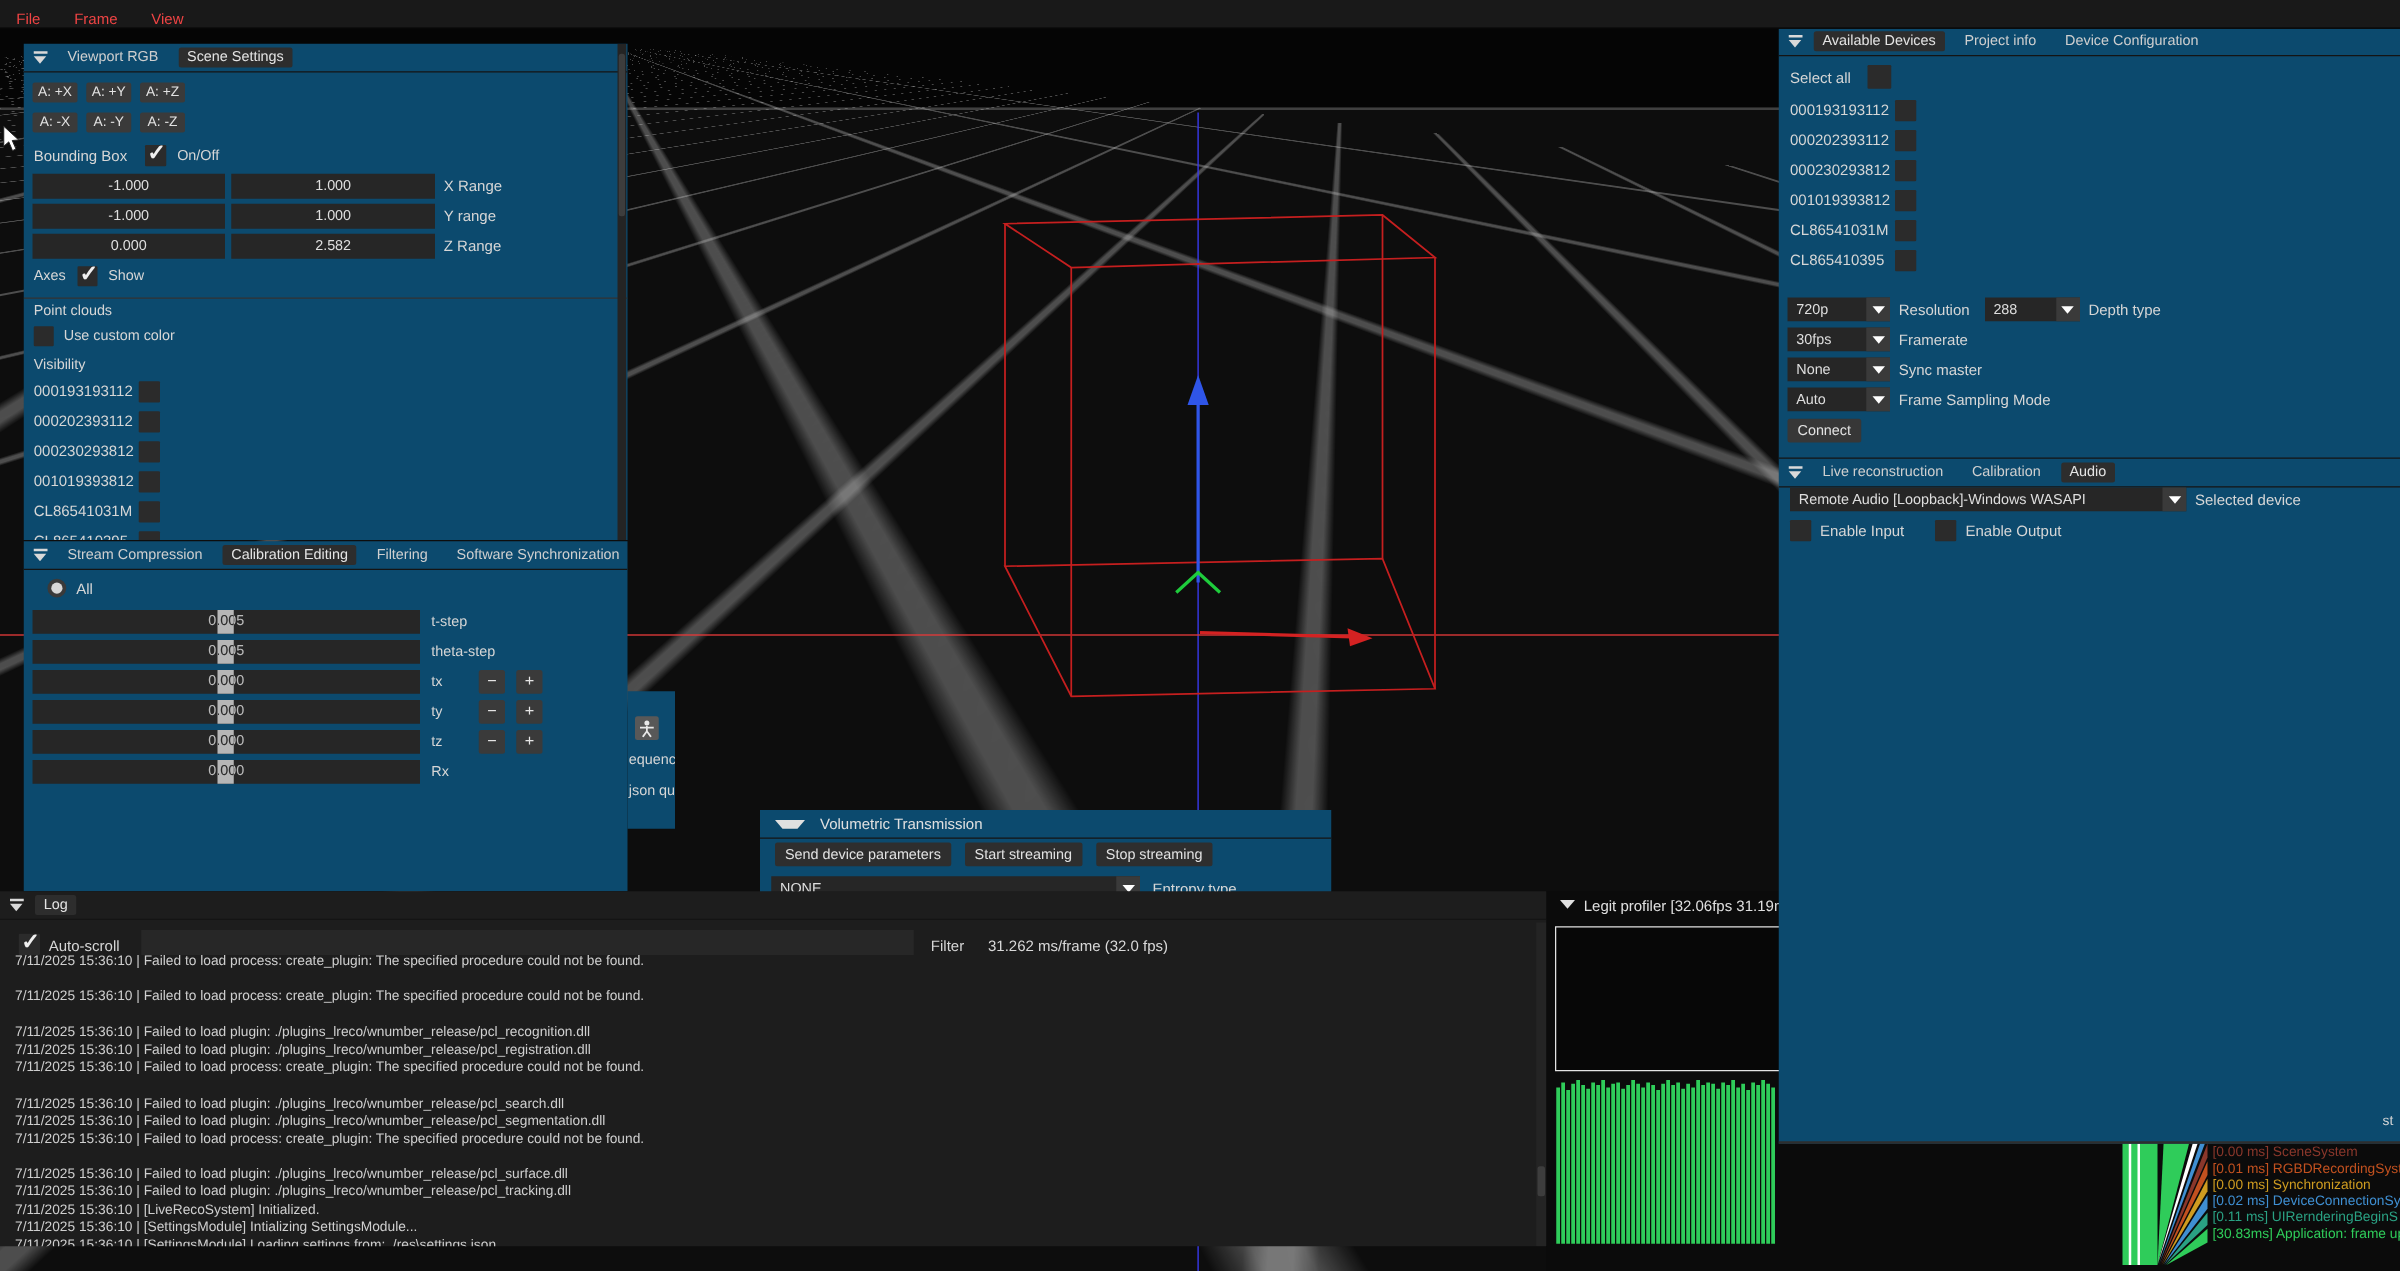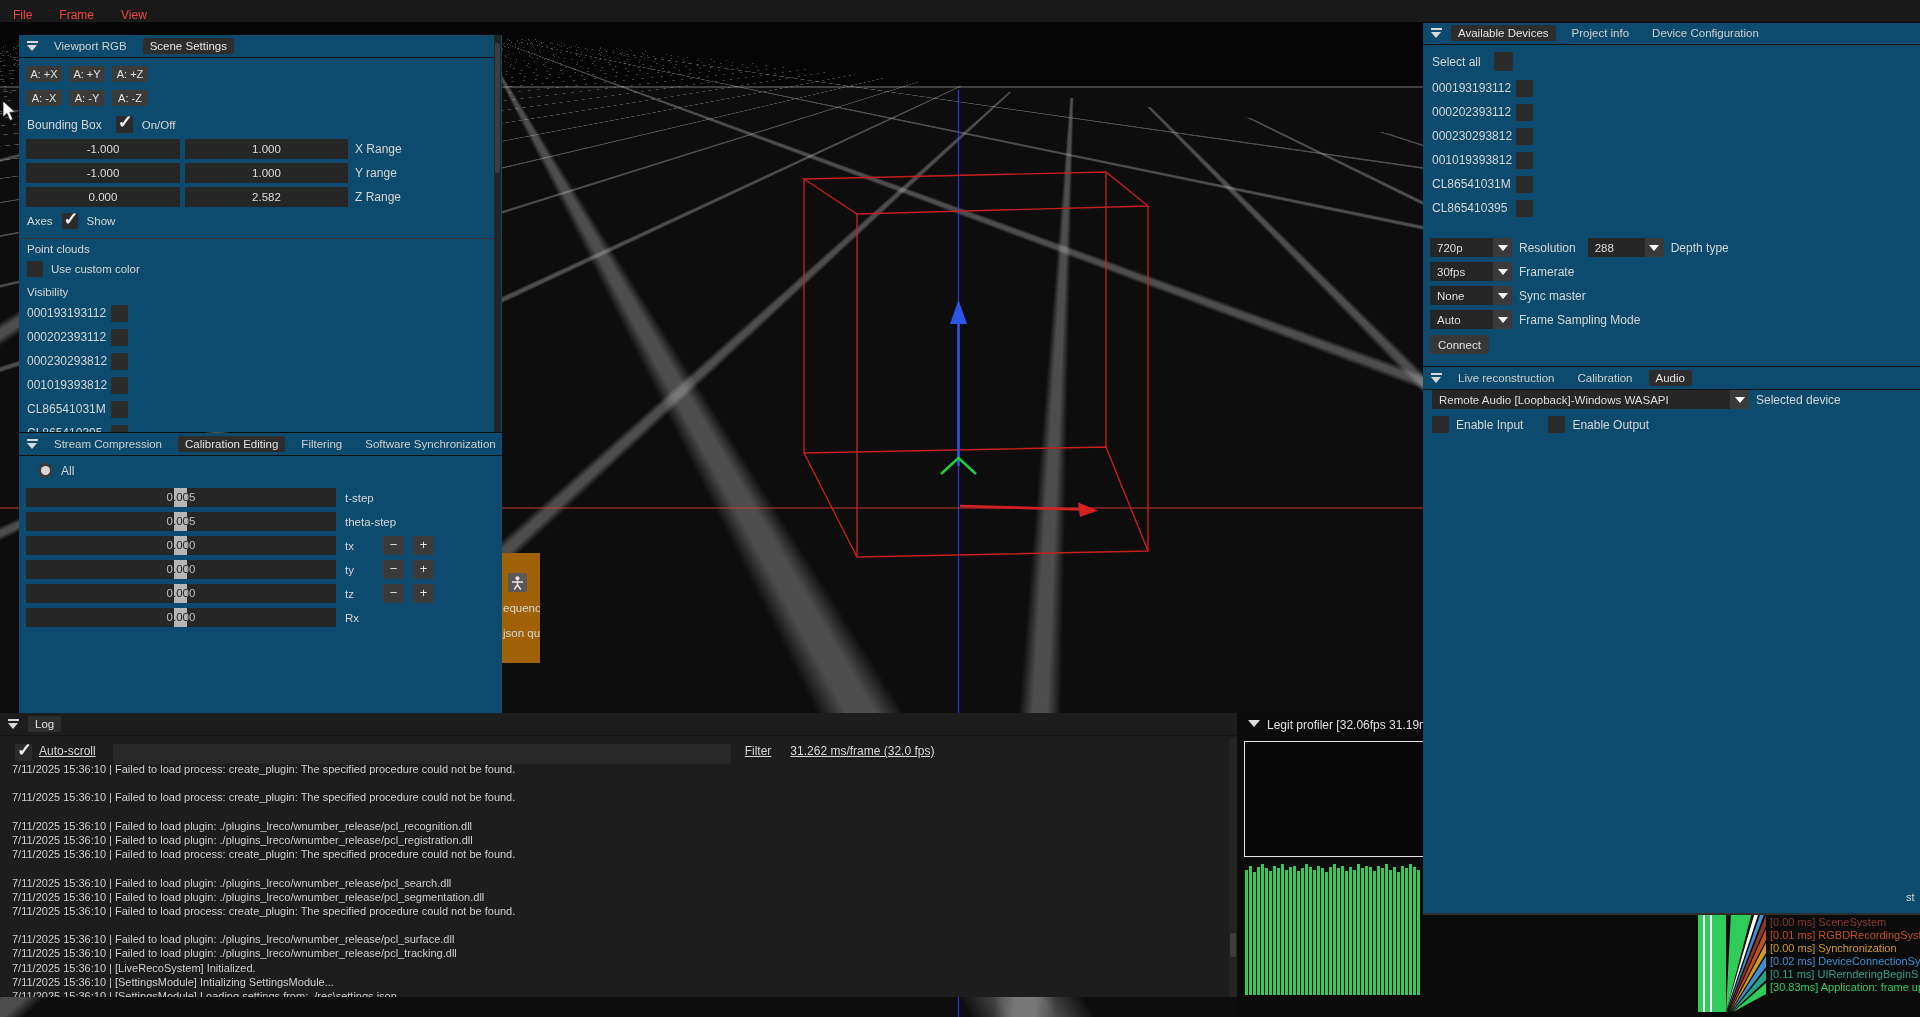--- a/index.html
+++ b/index.html
@@ -39,21 +39,21 @@
   .dd .v{flex:1;padding-left:7px;font-size:11.5px;white-space:nowrap;overflow:hidden;display:flex;align-items:center;color:#dedede;}
   .dd .arr{width:19px;background:#3a3a3a;display:flex;align-items:center;justify-content:center;}
   .dd .arr::after{content:"";border-left:5px solid transparent;border-right:5px solid transparent;border-top:6px solid #fff;}
   .abs{position:absolute;}
   
   .menubar{position:absolute;top:0;left:0;right:0;height:22px;background:#191919;z-index:6;display:flex;
            align-items:flex-end;gap:27px;padding-left:13px;font-size:12px;color:#ef4444;border-bottom:1px solid #050505;}
   
   #panel-scene{left:19px;top:35px;width:483px;height:397px;z-index:2;overflow:hidden;}
   #panel-cal{left:19px;top:433px;width:483px;height:280px;z-index:2;overflow:hidden;}
-  #panel-frag{left:502px;top:553px;width:38px;height:110px;z-index:2;background:#a16207;overflow:hidden;}
+  #panel-frag{left:502px;top:553px;width:38px;height:110px;z-index:2;background:#0c4a6e;overflow:hidden;}
   #panel-right{left:1423px;top:22px;width:497px;height:891px;z-index:4;border-bottom:2px solid #2e2e2e;overflow:hidden;}
   #panel-vol{left:608px;top:648px;width:457px;height:70px;z-index:2;overflow:hidden;}
   #panel-log{left:0;top:713px;width:1237px;height:284px;z-index:3;background:#1d1d1d;overflow:hidden;}
   #profiler-region{position:absolute;left:1237px;top:713px;width:683px;height:304px;background:#0b0b0b;z-index:2;overflow:hidden;font-size:12px;}
   .divline{position:absolute;left:0;right:0;height:1px;background:#333;}
   .scrolltrack{position:absolute;background:#242424;}
   .scrollthumb{position:absolute;background:#3d3d3d;border-radius:2px;}
   .vis-row{display:flex;align-items:center;height:24px;gap:8px;}
   .vis-row .lbl{width:76px;font-size:12px;}
   .slider-row{position:absolute;left:7px;right:0;height:19px;display:flex;align-items:center;}
@@ -251,20 +251,38 @@
     <div class="abs" style="left:6px;top:20px;width:19px;height:19px;background:#585858;border-radius:2px;display:flex;align-items:center;justify-content:center;">
       <svg width="13" height="14" viewBox="0 0 13 14">
         <circle cx="6.5" cy="2.3" r="2" fill="#e8e8e8"></circle>
         <path d="M1,6 H12 M6.5,4.5 V9 M6.5,9 L3.2,13.5 M6.5,9 L9.8,13.5" stroke="#e8e8e8" stroke-width="1.4" fill="none"></path>
       </svg>
     </div>
     <div class="abs lbl" style="left:1px;top:49px;">equenc</div>
     <div class="abs lbl" style="left:1px;top:74px;">json qu</div>
   </div>
 
+  <div class="panel" id="panel-vol">
+    <div class="phead" style="padding-left:12px;gap:12px;">
+      <span class="tri-icon"></span>
+      <span style="font-size:12px;color:#e0e0e0;">Volumetric Transmission</span>
+    </div>
+    <div class="abs" style="left:12px;top:26px;display:flex;gap:11px;" id="vol-btns">
+        <div class="btn" style="background: rgb(46, 46, 46);">Send device parameters</div>
+        <div class="btn" style="background: rgb(46, 46, 46);">Start streaming</div>
+        <div class="btn" style="background: rgb(46, 46, 46);">Stop streaming</div>
+      </div>
+    <div class="abs" style="left:9px;top:53px;display:flex;align-items:center;">
+      <div class="dd" style="width:295px;">
+        <span class="v">NONE</span>
+        <span class="arr"></span>
+      </div>
+      <span class="lbl" style="margin-left:10px;font-size:12px;">Entropy type</span>
+    </div>
+  </div>
 
   <div id="profiler-region">
     <span class="tri-icon abs" style="left:11px;top:7px;"></span>
     <div class="ptitle">Legit profiler [32.06fps   31.19ms</div>
     <div class="whitebox"></div>
     <div id="histogram">
         <div class="pbar" style="height: 95%; background: rgb(47, 204, 90);"></div>
         <div class="pbar" style="height: 98%; background: rgb(47, 204, 90);"></div>
         <div class="pbar" style="height: 93%; background: rgb(47, 204, 90);"></div>
         <div class="pbar" style="height: 97%; background: rgb(47, 204, 90);"></div>
@@ -331,21 +349,21 @@
         <div class="legend-item" style="top: 255px; color: rgb(42, 161, 131);">[0.11  ms] UIRernderingBeginS</div>
         <div class="legend-item" style="top: 268px; color: rgb(47, 204, 90);">[30.83ms] Application: frame up</div>
       </div>
   </div>
 
   <div class="panel" id="panel-log">
     <div class="phead">
       <span class="collapse-icon"></span>
       <span class="tab active">Log</span>
     </div>
-    <div class="abs" style="left:15px;top:31px;display:flex;align-items:flex-start;width:1210px;text-decoration:underline;">
+    <div class="abs" style="left:15px;top:31px;display:flex;align-items:flex-end;width:1210px;">
       <span class="checkbox checked"></span>
       <span class="lbl" style="margin-left:7px;font-size:12px;">Auto-scroll</span>
       <div class="field" style="margin-left:17px;width:618px;height:20px;background:#272727;"></div>
       <span class="lbl" style="margin-left:14px;font-size:12px;">Filter</span>
       <span class="lbl" style="margin-left:19px;font-size:12px;color:#d9d9d9;">31.262 ms/frame (32.0 fps)</span>
     </div>
     <div class="abs" style="left:12px;top:49px;right:14px;" id="log-lines">
         <div class="log-line">7/11/2025 15:36:10 | Failed to load process: create_plugin: The specified procedure could not be found.</div>
         <div class="log-line"></div>
         <div class="log-line">7/11/2025 15:36:10 | Failed to load process: create_plugin: The specified procedure could not be found.</div>

